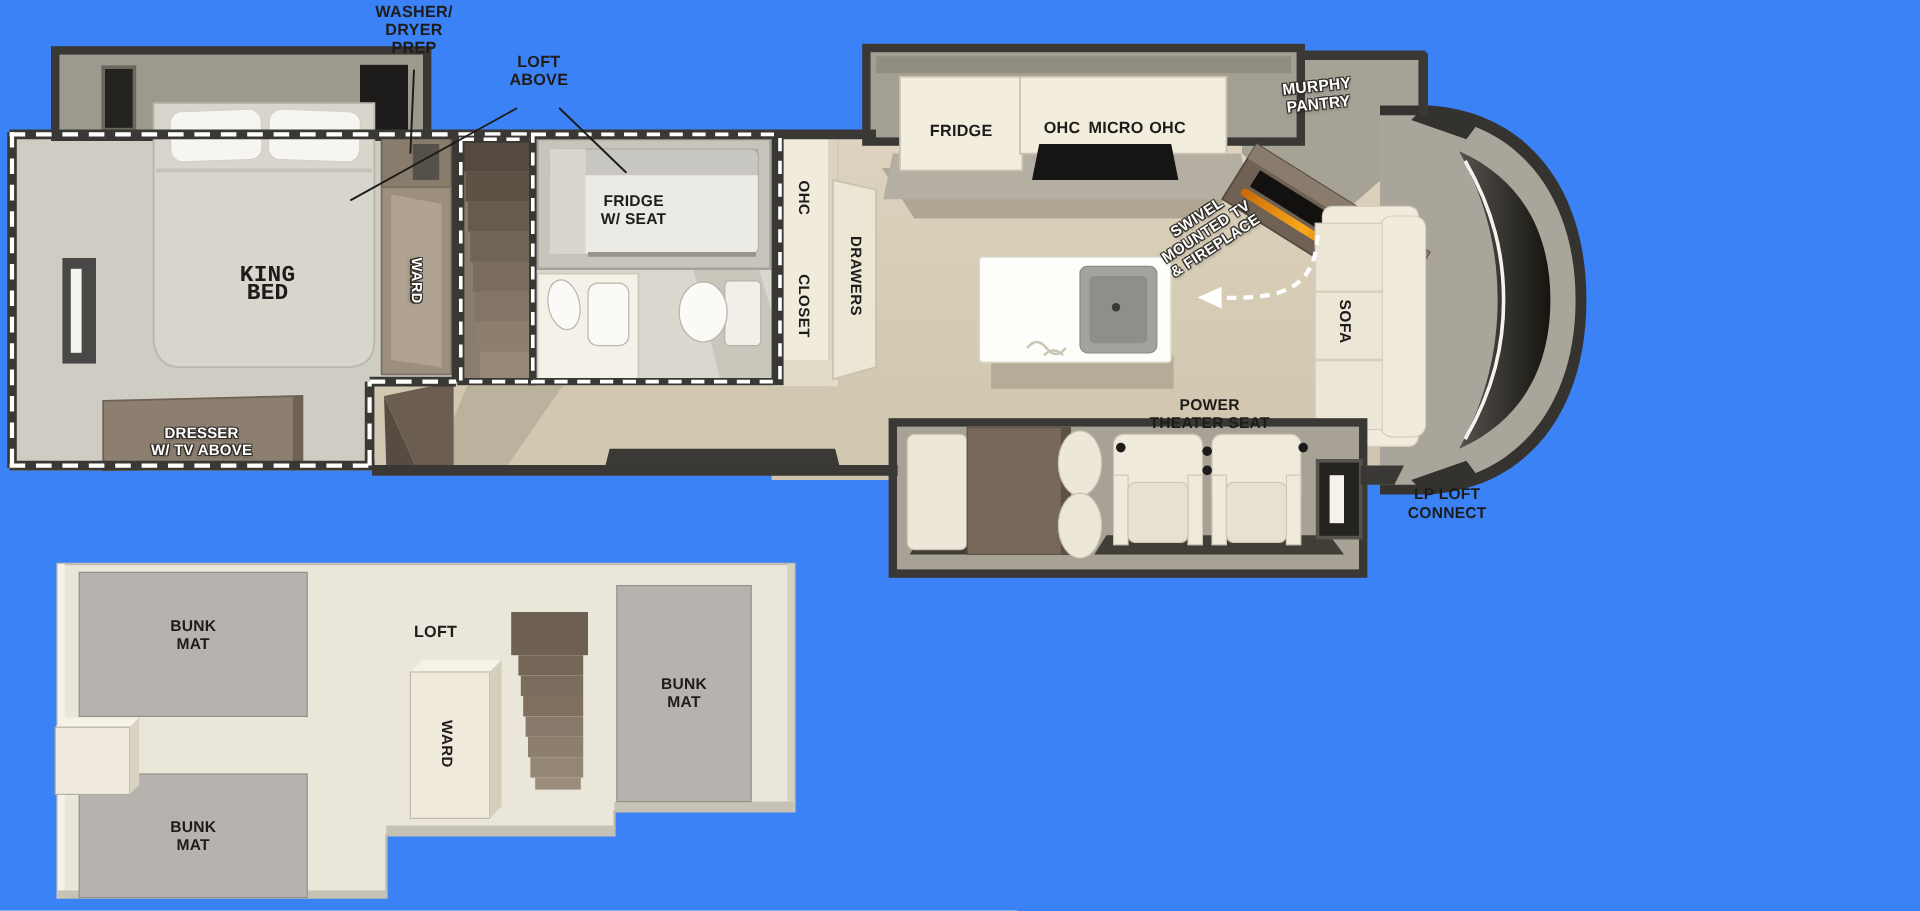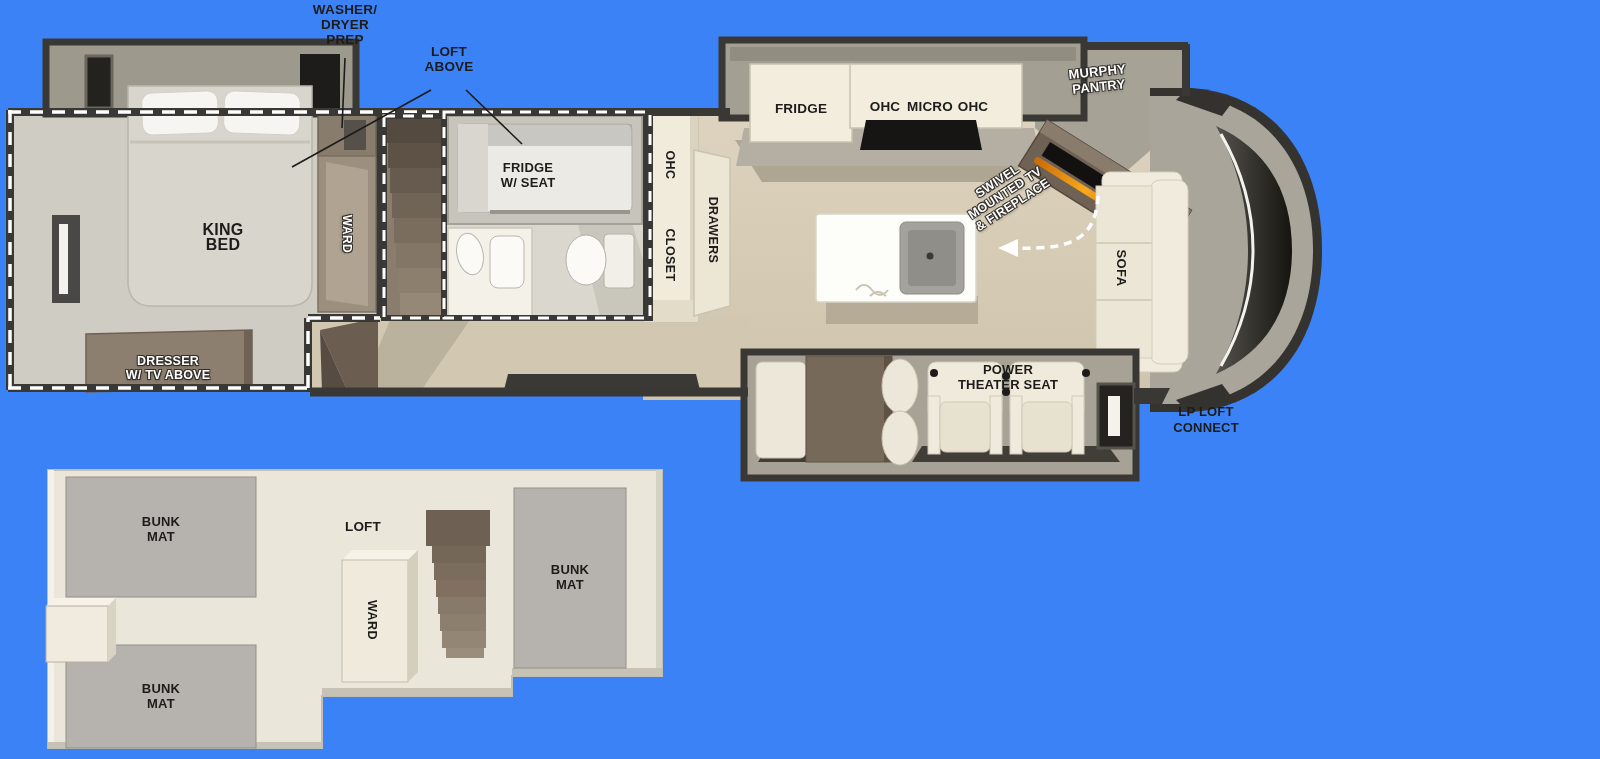--- a/index.html
+++ b/index.html
@@ -274,21 +274,21 @@
   </g>
 </svg>
 
 <div class="lbl big" style="left:300px;top:2px;width:90px;">WASHER/
 DRYER
 PREP</div>
 
 <div class="lbl big" style="left:408px;top:44px;width:82px;">LOFT
 ABOVE</div>
 
-<div class="lbl" style="left:180px;top:222px;width:86px;font-size:16px;">KING
+<div class="lbl" style="left:180px;top:222px;width:86px;font-size:19px;font-family:Liberation Mono, monospace;">KING
 BED</div>
 
 <div class="lbl wlbl" style="left:92px;top:354px;width:152px;font-size:12.5px;line-height:14px;">DRESSER
 W/ TV ABOVE</div>
 
 <div class="vlbl wlbl" style="left:322px;top:227px;width:50px;height:14px;font-size:12px;">WARD</div>
 
 <div class="lbl" style="left:468px;top:160px;width:120px;">FRIDGE
 W/ SEAT</div>
 
@@ -308,21 +308,21 @@
 
 <div class="lbl wlbl" style="left:1052px;top:64px;width:92px;transform:rotate(-6deg);">MURPHY
 PANTRY</div>
 
 <div class="lbl wlbl" style="left:945px;top:172px;width:120px;font-size:12.5px;line-height:14px;transform:rotate(-33deg);">SWIVEL
 MOUNTED TV
 &amp; FIREPLACE</div>
 
 <div class="vlbl" style="left:1087px;top:261px;width:70px;height:14px;font-size:13px;">SOFA</div>
 
-<div class="lbl" style="left:938px;top:330px;width:140px;margin-top:32px;">POWER
+<div class="lbl" style="left:938px;top:330px;width:140px;">POWER
 THEATER SEAT</div>
 
 <div class="lbl" style="left:1164px;top:404px;width:84px;line-height:16px;">LP LOFT
 CONNECT</div>
 
 <div class="lbl" style="left:116px;top:514px;width:90px;">BUNK
 MAT</div>
 
 <div class="lbl" style="left:116px;top:681px;width:90px;">BUNK
 MAT</div>

